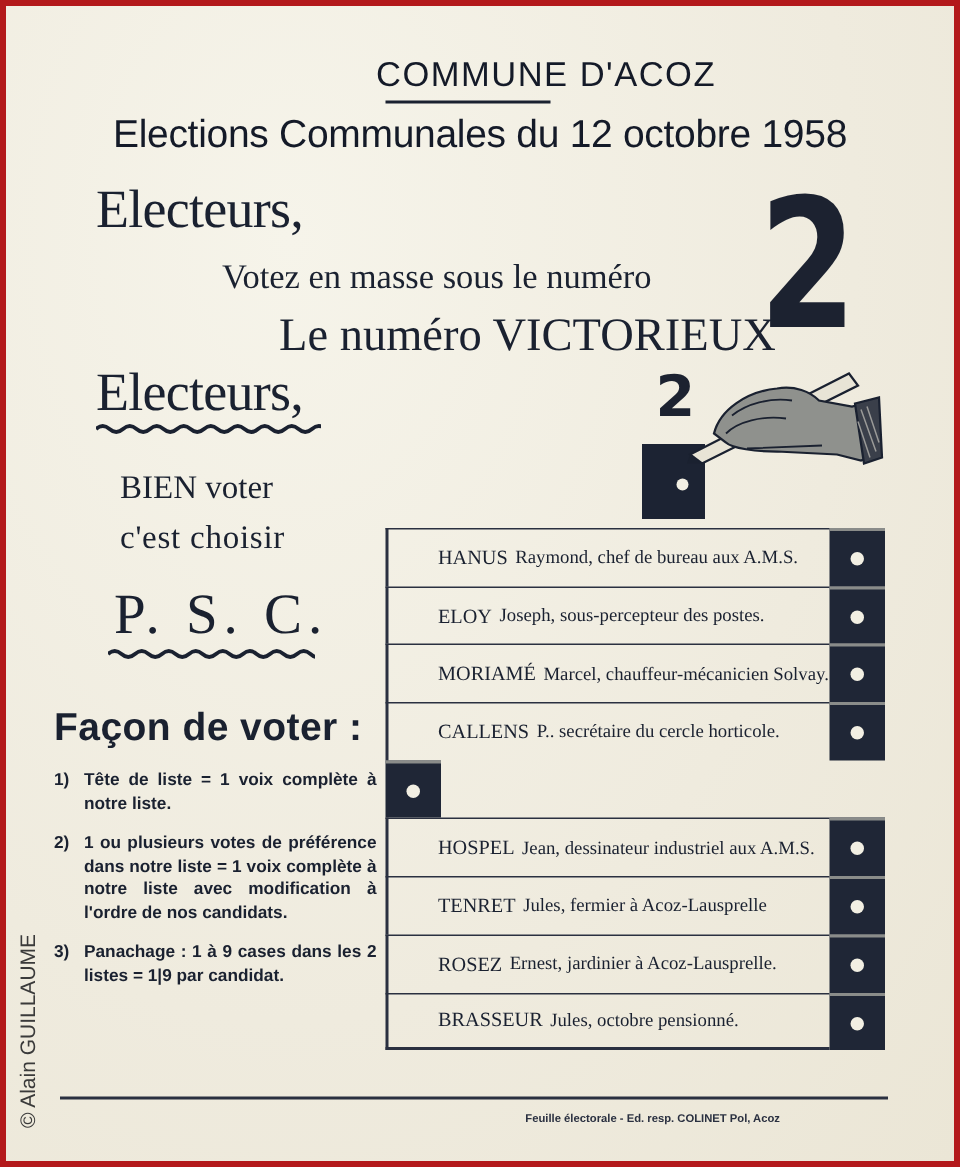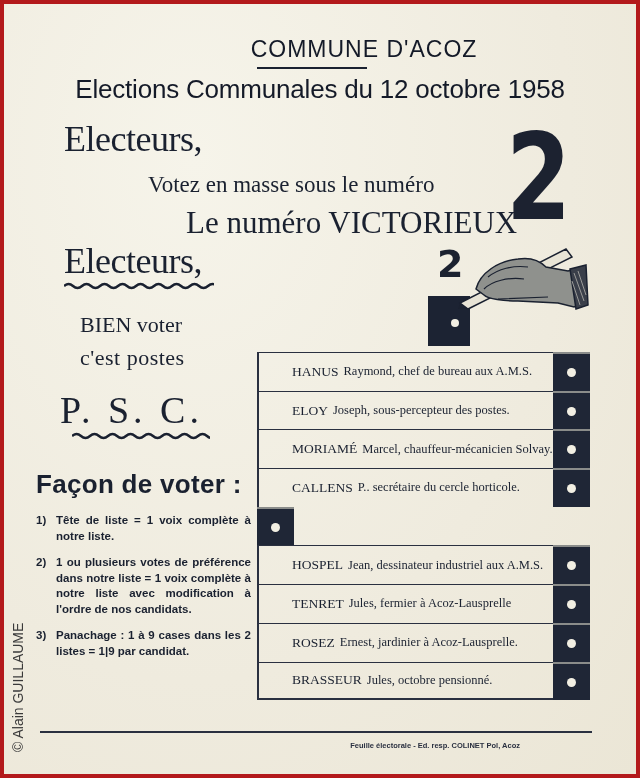--- a/index.html
+++ b/index.html
@@ -31,21 +31,21 @@
     .victorieux { left: 186px; top: 205px; font-size: 31px; }
     .big-two {
       left: 506px; top: 118px; font-size: 120px; font-weight: bold;
       font-family: "DejaVu Sans", sans-serif; transform: scaleX(0.78); transform-origin: left top;
       line-height: 1; color: #1c2230;
     }
     .electeurs2 { left: 64px; top: 240px; font-size: 36px; letter-spacing: -0.5px; }
     .wave { left: 64px; top: 282px; }
     .bien { left: 80px; top: 312px; font-size: 22px; }
     .choisir { left: 80px; top: 345px; font-size: 22px; letter-spacing: 0.5px; }
-    .psc { left: 60px; top: 388px; font-size: 38px; letter-spacing: 4px; }
+    .psc { left: 76px; top: 388px; font-size: 38px; letter-spacing: 4px; }
     .wave2 { left: 72px; top: 432px; }
     .facon { left: 36px; top: 469px; font-size: 26px; font-weight: bold; letter-spacing: 0.3px; }
     .rules { left: 36px; top: 513px; width: 215px; font-size: 11.5px; font-weight: bold; line-height: 15.5px; }
     .rule { display: flex; margin-bottom: 11px; }
     .rule-num { width: 20px; flex: none; }
     .rule-text { flex: 1; text-align: justify; }
     .small-two {
       left: 437px; top: 245px; font-size: 38px; font-weight: bold;
       font-family: "DejaVu Sans", sans-serif; line-height: 1; color: #1c2230;
     }
@@ -94,21 +94,21 @@
 <div class="abs serif votez">Votez en masse sous le numéro</div>
 <div class="abs serif victorieux">Le numéro VICTORIEUX</div>
 <div class="abs big-two">2</div>
 
 <div class="abs serif electeurs2">Electeurs,</div>
 <svg class="abs wave" width="150" height="8" viewBox="0 0 150 8">
   <path d="M0 4 Q4.5 0 9 4 T18 4 T27 4 T36 4 T45 4 T54 4 T63 4 T72 4 T81 4 T90 4 T99 4 T108 4 T117 4 T126 4 T135 4 T144 4 T153 4" fill="none" stroke="#1a2130" stroke-width="2.5"></path>
 </svg>
 
 <div class="abs serif bien">BIEN voter</div>
-<div class="abs serif choisir">c'est postes</div>
+<div class="abs serif choisir">c'est choisir</div>
 <div class="abs serif psc">P. S. C.</div>
 <svg class="abs wave2" width="138" height="8" viewBox="0 0 138 8">
   <path d="M0 4 Q4.5 0 9 4 T18 4 T27 4 T36 4 T45 4 T54 4 T63 4 T72 4 T81 4 T90 4 T99 4 T108 4 T117 4 T126 4 T135 4 T144 4" fill="none" stroke="#1a2130" stroke-width="2.5"></path>
 </svg>
 
 <div class="abs facon">Façon de voter :</div>
 <div class="abs rules">
   <div class="rule">
     <span class="rule-num">1)</span>
     <span class="rule-text">Tête de liste = 1 voix complète à notre liste.</span>

